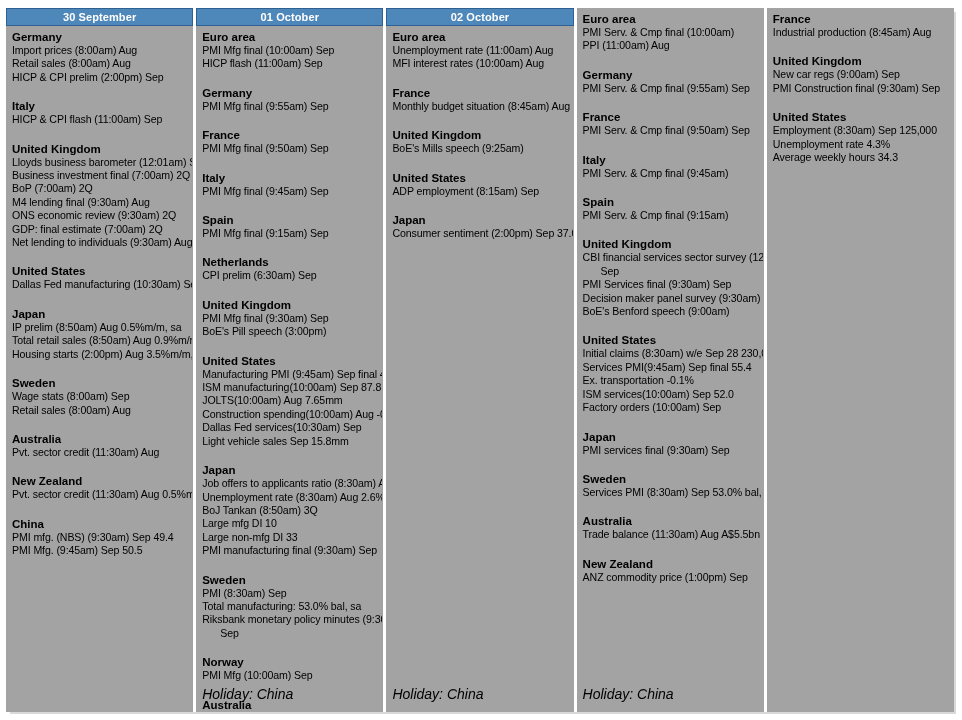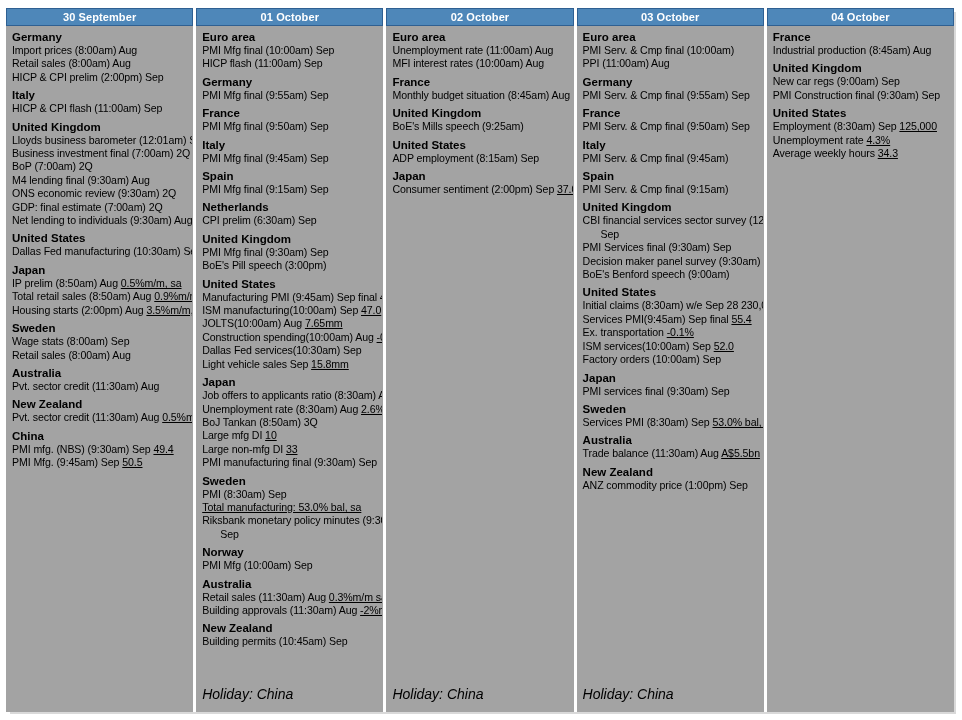--- a/index.html
+++ b/index.html
@@ -42,35 +42,35 @@
     border: 1px solid #a3a3a3;
     border-top: none;
     background: #a3a3a3;
     padding: 3px 4px 3px 5px;
     overflow: hidden;
   }
   .country {
     font-size: 11.5px;
     font-weight: bold;
     line-height: 13px;
-    margin-top: 5px;
+    margin-top: 16px;
     white-space: nowrap;
   }
   .country:first-child { margin-top: 2px; }
   .ev {
     font-size: 10.6px;
     line-height: 13.4px;
     letter-spacing: -0.1px;
     white-space: nowrap;
   }
   .ev .cont {
     display: block;
     padding-left: 18px;
   }
-  .u { text-decoration: underline; }
+  .u { }
   .holiday {
     position: absolute;
     left: 5px;
     bottom: 9px;
     font-size: 14px;
     font-style: italic;
     white-space: nowrap;
   }
 </style>
 </head>
@@ -126,21 +126,21 @@
         <div class="ev"><span>PMI Mfg final (9:45am) Sep</span></div>
         <div class="country">Spain</div>
         <div class="ev"><span>PMI Mfg final (9:15am) Sep</span></div>
         <div class="country">Netherlands</div>
         <div class="ev"><span>CPI prelim (6:30am) Sep</span></div>
         <div class="country">United Kingdom</div>
         <div class="ev"><span>PMI Mfg final (9:30am) Sep</span></div>
         <div class="ev"><span>BoE's Pill speech (3:00pm)</span></div>
         <div class="country">United States</div>
         <div class="ev"><span>Manufacturing PMI (9:45am) Sep final 48.5</span></div>
-        <div class="ev"><span>ISM manufacturing(10:00am) Sep</span> <span class="u">47.0</span></div>
+        <div class="ev"><span>ISM manufacturing(10:00am) Sep</span> <span class="u">87.8</span></div>
         <div class="ev"><span>JOLTS(10:00am) Aug</span> <span class="u">7.65mm</span></div>
         <div class="ev"><span>Construction spending(10:00am) Aug</span> <span class="u">-0.2%</span></div>
         <div class="ev"><span>Dallas Fed services(10:30am) Sep</span></div>
         <div class="ev"><span>Light vehicle sales Sep</span> <span class="u">15.8mm</span></div>
         <div class="country">Japan</div>
         <div class="ev"><span>Job offers to applicants ratio (8:30am) Aug</span> </div>
         <div class="ev"><span>Unemployment rate (8:30am) Aug</span> <span class="u">2.6%</span></div>
         <div class="ev"><span>BoJ Tankan (8:50am) 3Q</span></div>
         <div class="ev"><span>Large mfg DI</span> <span class="u">10</span></div>
         <div class="ev"><span>Large non-mfg DI</span> <span class="u">33</span></div>
@@ -170,21 +170,20 @@
         <div class="country">United Kingdom</div>
         <div class="ev"><span>BoE's Mills speech (9:25am)</span></div>
         <div class="country">United States</div>
         <div class="ev"><span>ADP employment (8:15am) Sep</span></div>
         <div class="country">Japan</div>
         <div class="ev"><span>Consumer sentiment (2:00pm) Sep</span> <span class="u">37.0</span></div>
         <div class="holiday">Holiday: China</div>
       </div>
     </div>
     <div class="col">
-      <div class="col-header">03 October</div>
       <div class="col-body">
         <div class="country">Euro area</div>
         <div class="ev"><span>PMI Serv. &amp; Cmp final (10:00am)</span></div>
         <div class="ev"><span>PPI (11:00am) Aug</span></div>
         <div class="country">Germany</div>
         <div class="ev"><span>PMI Serv. &amp; Cmp final (9:55am) Sep</span></div>
         <div class="country">France</div>
         <div class="ev"><span>PMI Serv. &amp; Cmp final (9:50am) Sep</span></div>
         <div class="country">Italy</div>
         <div class="ev"><span>PMI Serv. &amp; Cmp final (9:45am)</span></div>
@@ -206,21 +205,20 @@
         <div class="country">Sweden</div>
         <div class="ev"><span>Services PMI (8:30am) Sep</span> <span class="u">53.0%  bal, sa</span></div>
         <div class="country">Australia</div>
         <div class="ev"><span>Trade balance (11:30am) Aug</span> <span class="u">A$5.5bn</span></div>
         <div class="country">New Zealand</div>
         <div class="ev"><span>ANZ commodity price (1:00pm) Sep</span></div>
         <div class="holiday">Holiday: China</div>
       </div>
     </div>
     <div class="col">
-      <div class="col-header">04 October</div>
       <div class="col-body">
         <div class="country">France</div>
         <div class="ev"><span>Industrial production (8:45am) Aug</span></div>
         <div class="country">United Kingdom</div>
         <div class="ev"><span>New car regs (9:00am) Sep</span></div>
         <div class="ev"><span>PMI Construction final (9:30am) Sep</span></div>
         <div class="country">United States</div>
         <div class="ev"><span>Employment (8:30am) Sep</span> <span class="u">125,000</span></div>
         <div class="ev"><span>Unemployment rate</span> <span class="u">4.3%</span></div>
         <div class="ev"><span>Average weekly hours</span> <span class="u">34.3</span></div>

